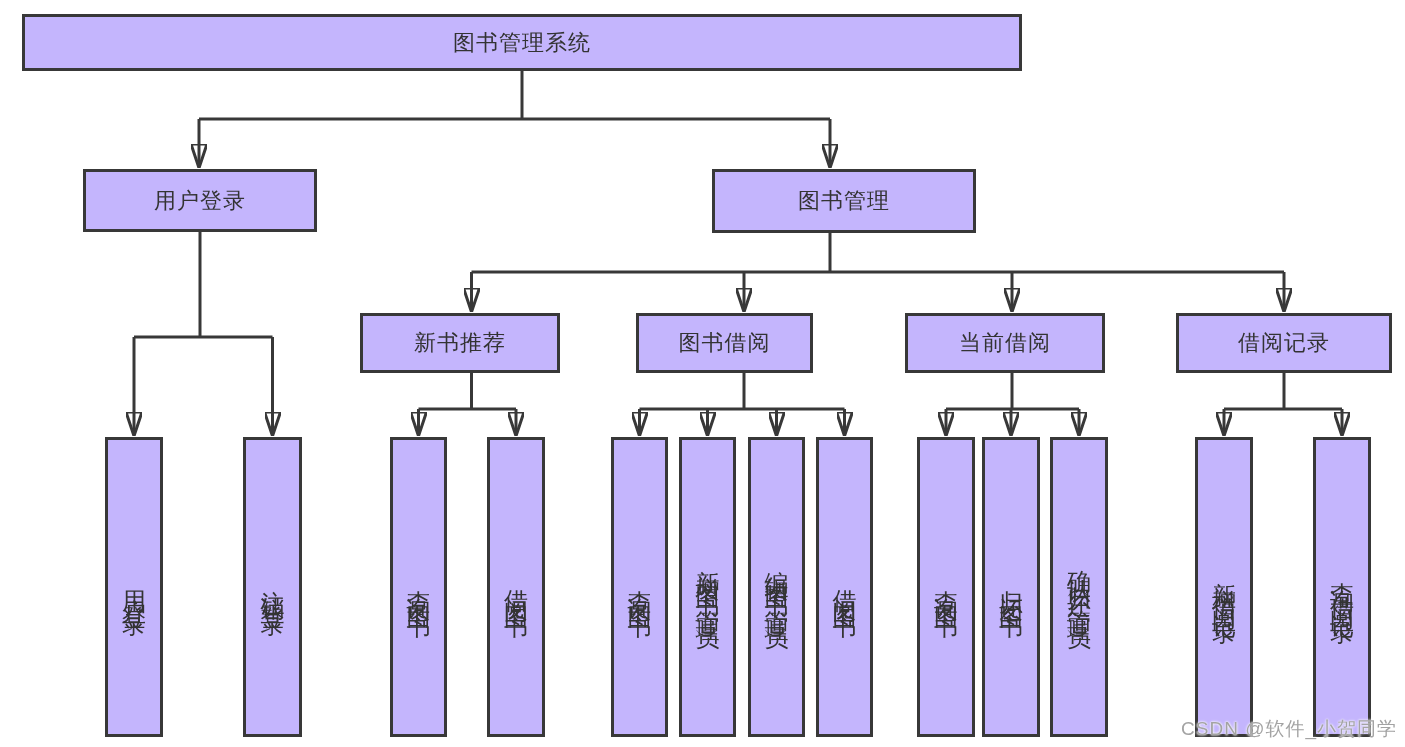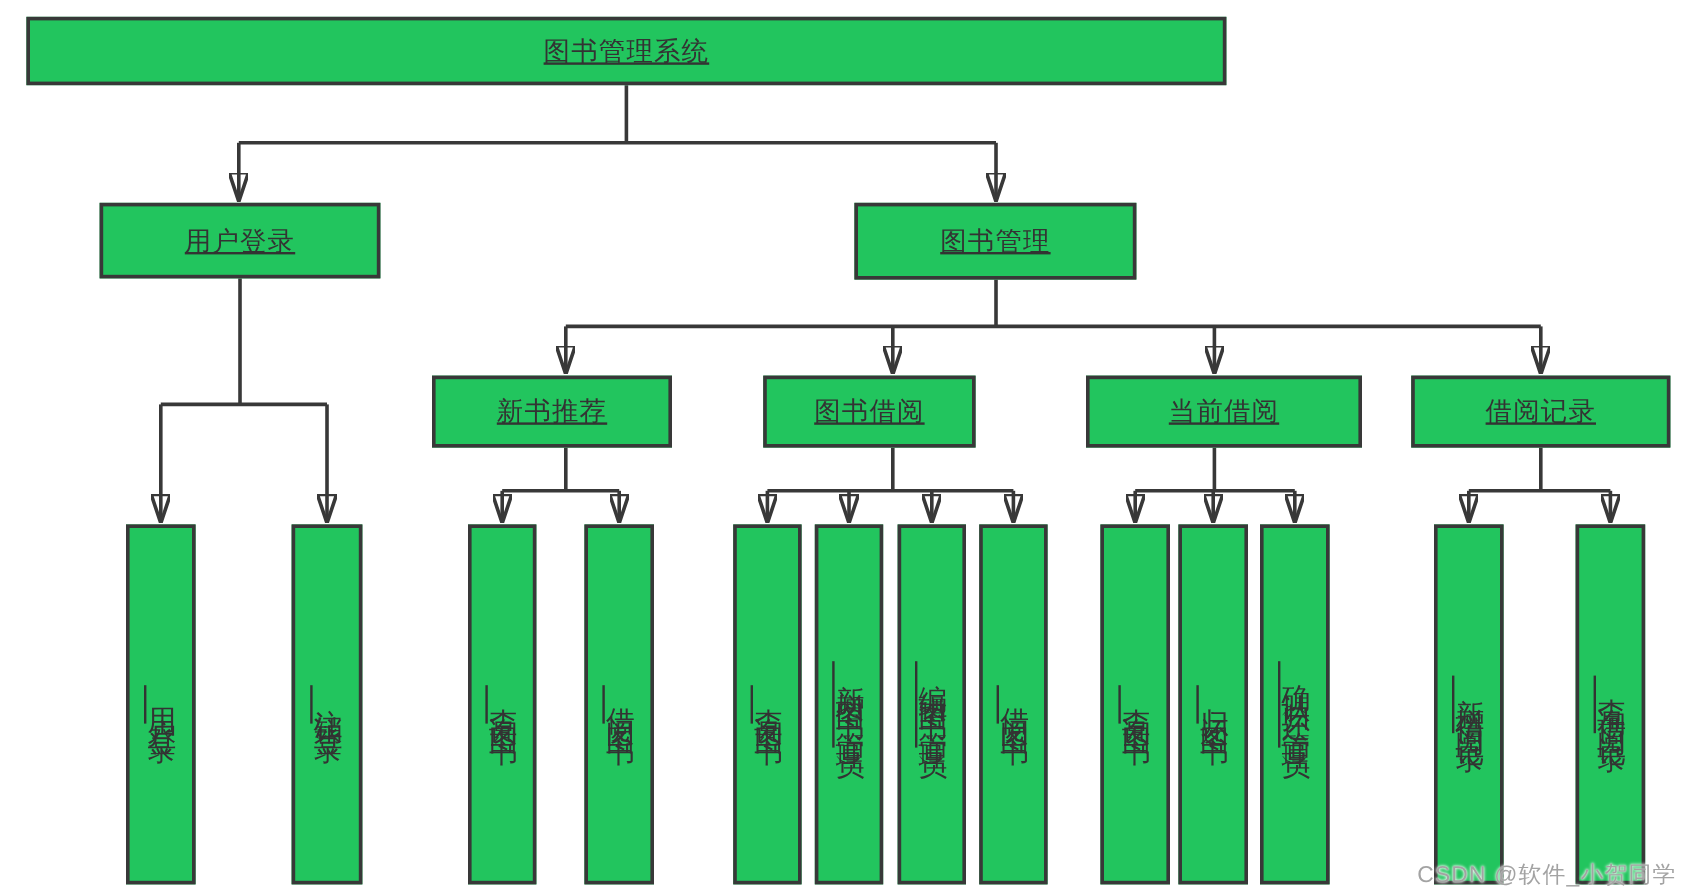--- a/index.html
+++ b/index.html
@@ -23,26 +23,25 @@
   }
   svg.connectors path, svg.connectors line {
     stroke: #383838;
     stroke-width: 3;
     fill: none;
   }
   .node {
     position: absolute;
     box-sizing: border-box;
     border: 3px solid #383838;
-    background: #22c55e;
+    background: #c4b5fd;
     display: flex;
     align-items: center;
     justify-content: center;
     color: #333333;
-    text-decoration: underline;
   }
   .node.h-label {
     font-size: 22px;
     letter-spacing: 1px;
   }
   .node.leaf {
     font-size: 24px;
   }
   .node.leaf .vtext {
     writing-mode: vertical-rl;
@@ -117,31 +116,31 @@
     <path d="M1342,409 V435" marker-end="url(#arrow)"></path>
   </svg>
 
   <div class="node h-label" style="left:22px;top:14px;width:1000px;height:57px">
     <span>图书管理系统</span>
   </div>
 
   <div class="node h-label" style="left:83px;top:169px;width:234px;height:63px">
     <span>用户登录</span>
   </div>
-  <div class="node h-label" style="left:712px;top:169px;width:235px;height:64px">
+  <div class="node h-label" style="left:712px;top:169px;width:264px;height:64px">
     <span>图书管理</span>
   </div>
 
   <div class="node h-label" style="left:360px;top:313px;width:200px;height:60px">
     <span>新书推荐</span>
   </div>
   <div class="node h-label" style="left:636px;top:313px;width:177px;height:60px">
     <span>图书借阅</span>
   </div>
-  <div class="node h-label" style="left:905px;top:313px;width:230px;height:60px">
+  <div class="node h-label" style="left:905px;top:313px;width:200px;height:60px">
     <span>当前借阅</span>
   </div>
   <div class="node h-label" style="left:1176px;top:313px;width:216px;height:60px">
     <span>借阅记录</span>
   </div>
 
   <div class="node leaf" style="left:105px;top:437px;width:58px;height:300px">
     <span class="vtext">用户登录</span>
   </div>
   <div class="node leaf" style="left:243px;top:437px;width:59px;height:300px">

